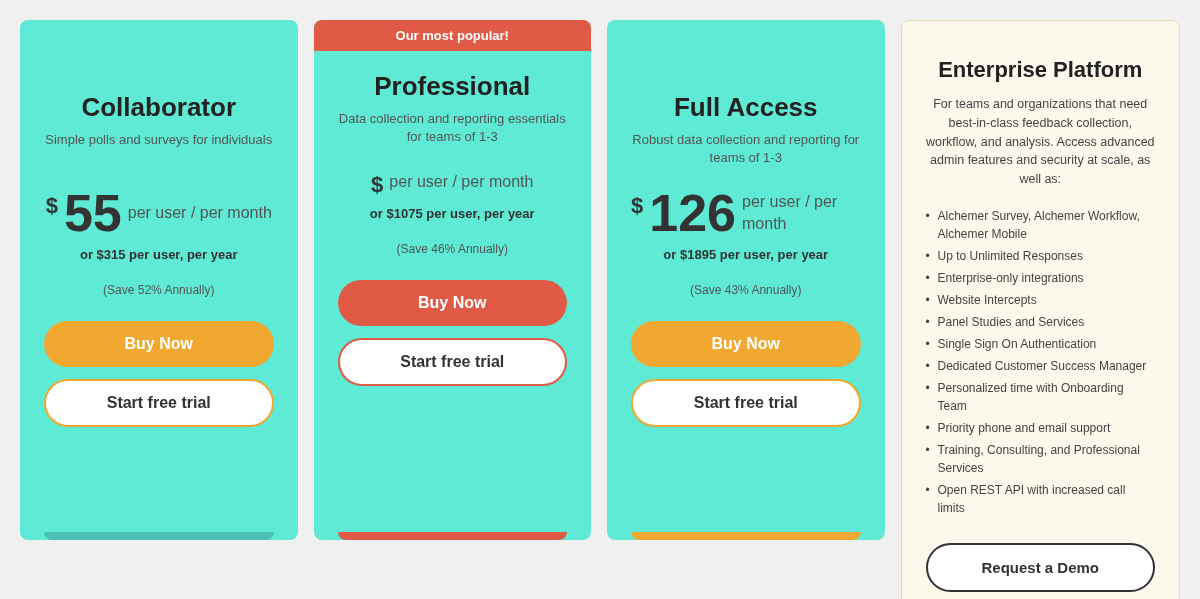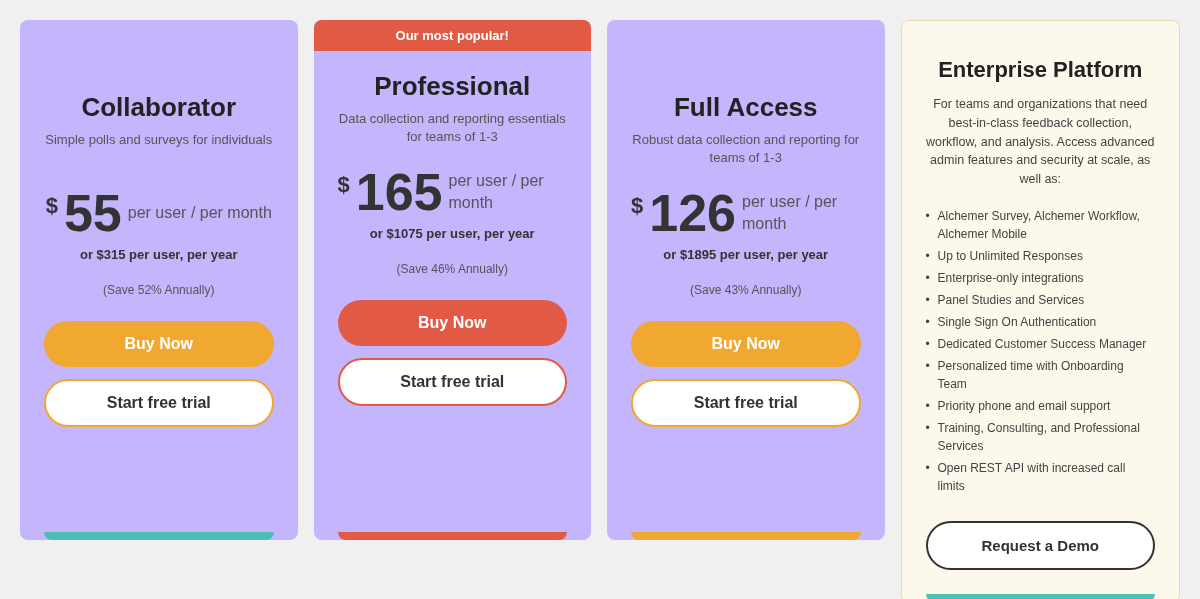--- a/index.html
+++ b/index.html
@@ -13,21 +13,21 @@
       padding: 20px;
     }
     .pricing-container {
       display: flex;
       gap: 16px;
       max-width: 1160px;
       width: 100%;
       align-items: flex-start;
     }
     .plan-card {
-      background: #c4b5fd;
+      background: #5eead4;
       border-radius: 8px;
       flex: 1;
       position: relative;
       overflow: visible;
       display: flex;
       flex-direction: column;
       padding: 28px 24px 0 24px;
       min-height: 520px;
     }
     .plan-card::after {
@@ -214,21 +214,20 @@
     <div class="price-save">(Save 52% Annually)</div>
     <button class="btn-buy btn-buy-orange">Buy Now</button>
     <button class="btn-trial">Start free trial</button>
   </div>
     <div class="plan-card card-professional">
       <div class="popular-badge">Our most popular!</div>
     <div class="plan-name">Professional</div>
     <div class="plan-desc">Data collection and reporting essentials for teams of 1-3</div>
     <div class="price-row">
       <span class="price-dollar">$</span>
-      <span class="price-number">165</span>
       <span class="price-period">per user / per month</span>
     </div>
     <div class="price-annual">or $1075 per user, per year</div>
     <div class="price-save">(Save 46% Annually)</div>
     <button class="btn-buy btn-buy-red">Buy Now</button>
     <button class="btn-trial btn-trial-red">Start free trial</button>
   </div>
     <div class="plan-card card-fullaccess">
       <div class="card-top-spacer"></div>
     <div class="plan-name">Full Access</div>
@@ -244,20 +243,21 @@
     <button class="btn-trial">Start free trial</button>
   </div>
     <div class="plan-card card-enterprise">
   <div style="height:8px"></div>
   <div class="enterprise-title">Enterprise Platform</div>
   <div class="enterprise-desc">For teams and organizations that need best-in-class feedback collection, workflow, and analysis. Access advanced admin features and security at scale, as well as:</div>
   <ul class="enterprise-features">
     <li>Alchemer Survey, Alchemer Workflow, Alchemer Mobile</li>
         <li>Up to Unlimited Responses</li>
         <li>Enterprise-only integrations</li>
+        <li>Website Intercepts</li>
         <li>Panel Studies and Services</li>
         <li>Single Sign On Authentication</li>
         <li>Dedicated Customer Success Manager</li>
         <li>Personalized time with Onboarding Team</li>
         <li>Priority phone and email support</li>
         <li>Training, Consulting, and Professional Services</li>
         <li>Open REST API with increased call limits</li>
   </ul>
   <button class="btn-demo">Request a Demo</button>
 </div>

